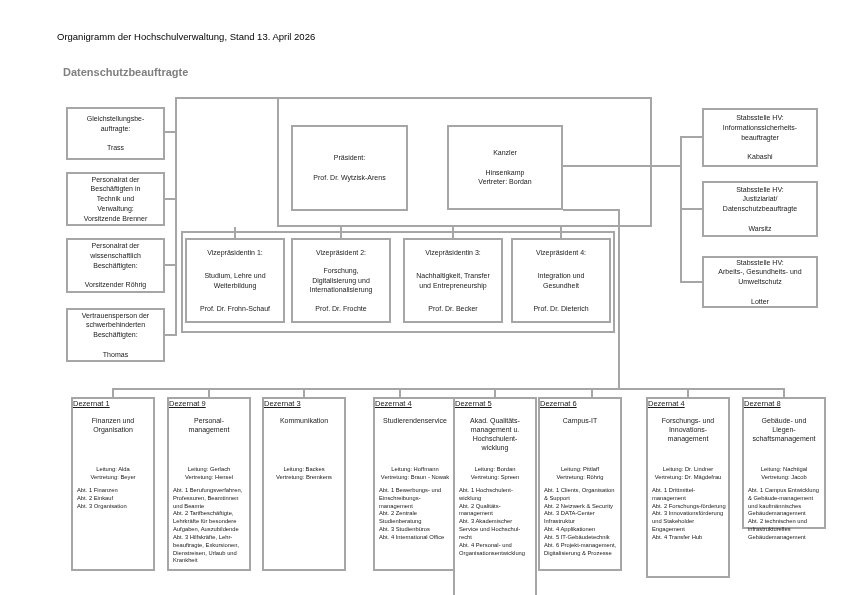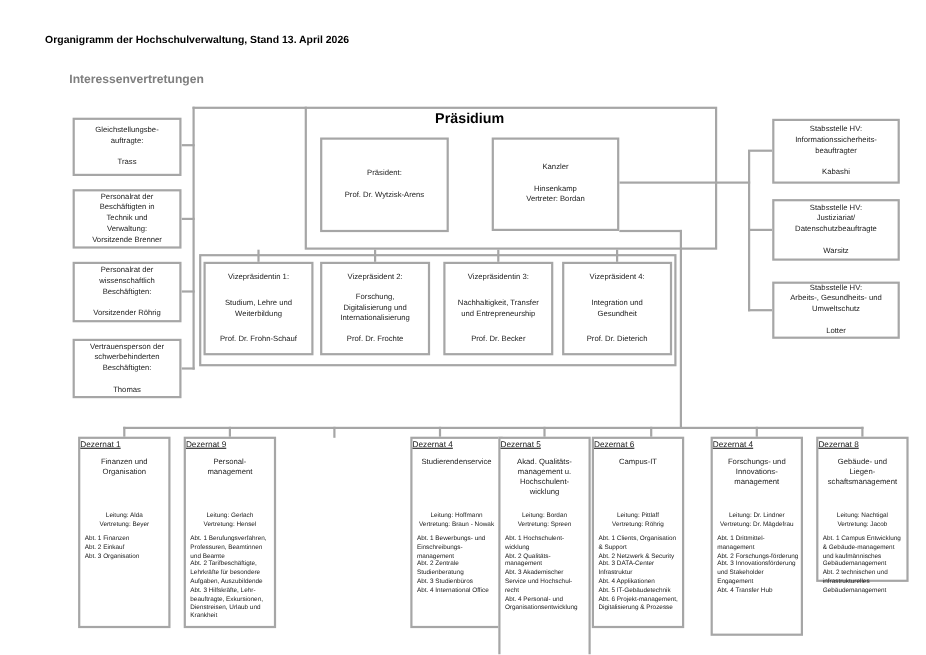--- a/index.html
+++ b/index.html
@@ -1,20 +1,20 @@
 <!DOCTYPE html>
 <html><head>
 <meta charset="utf-8">
 <style>
   html,body { margin:0; padding:0; background:#ffffff; }
   .canvas {
     position:relative; width:842px; height:595px; background:#ffffff;
     font-family:"Liberation Sans", sans-serif; color:#1a1a1a; overflow:hidden;
   }
-  .doc-title { position:absolute; left:41px; top:31px; font-size:9.5px; font-weight:bold; color:#000; }
+  .doc-title { position:absolute; left:57px; top:31px; font-size:9.5px; font-weight:normal; color:#000; }
   .section-title { position:absolute; left:63px; top:66px; font-size:11px; font-weight:bold; color:#7f7f7f; }
 
   .ln { position:absolute; background:#a6a6a6; }
 
   .box {
     position:absolute; box-sizing:border-box; background:#ffffff;
     border:2px solid #a6a6a6;
   }
   .cbox { display:flex; align-items:center; justify-content:center; }
   .btxt { width:100%; text-align:center; white-space:pre-line; font-size:7px; line-height:1.4; }
@@ -37,21 +37,21 @@
   .dez-name { margin-top:8px; text-align:center; font-size:7px; line-height:1.3; white-space:pre-line; }
   .dez-lead { position:absolute; top:66px; left:0; right:0; text-align:center; font-size:5.8px; line-height:1.4; }
   .dez-abt { position:absolute; top:88px; left:4px; right:2px; text-align:left; font-size:5.8px; line-height:1.35; white-space:pre-line; }
 </style>
 </head>
 <body>
 
 <div class="canvas">
 
   <div class="doc-title">Organigramm der Hochschulverwaltung, Stand 13. April 2026</div>
-  <div class="section-title">Interessenvertretungen</div>
+  <div class="section-title">Datenschutzbeauftragte</div>
 
   <div class="ln" style="left:175px;top:97px;width:2px;height:239px"></div>
   <div class="ln" style="left:175px;top:97px;width:104px;height:2px"></div>
   <div class="ln" style="left:165px;top:131px;width:12px;height:2px"></div>
   <div class="ln" style="left:165px;top:198px;width:12px;height:2px"></div>
   <div class="ln" style="left:165px;top:264px;width:12px;height:2px"></div>
   <div class="ln" style="left:165px;top:334px;width:12px;height:2px"></div>
 
   <div class="ln" style="left:234px;top:227px;width:2px;height:12px"></div>
   <div class="ln" style="left:340px;top:227px;width:2px;height:12px"></div>
@@ -99,21 +99,20 @@
   </div>
   <div class="box cbox interest" style="top:308px;height:54px">
     <div class="btxt">Vertrauensperson der
 schwerbehinderten
 Beschäftigten:
 
 Thomas</div>
   </div>
 
   <div class="box frame praes-frame"></div>
-  <div class="praes-title">Präsidium</div>
   <div class="box cbox praesident-box">
     <div class="btxt">Präsident:
 
 Prof. Dr. Wytzisk-Arens</div>
   </div>
   <div class="box cbox kanzler-box">
     <div class="btxt">Kanzler
 
 Hinsenkamp
 Vertreter: Bordan</div>
@@ -187,20 +186,29 @@
 management</div>
     <div class="dez-lead">
       <div>Leitung: Gerlach</div>
       <div>Vertretung: Hensel</div>
     </div>
     <div class="dez-abt">Abt. 1 Berufungsverfahren, Professuren, Beamtinnen und Beamte
 Abt. 2 Tarifbeschäftigte, Lehrkräfte für besondere Aufgaben, Auszubildende
 Abt. 3 Hilfskräfte, Lehr-beauftragte, Exkursionen, Dienstreisen, Urlaub und Krankheit</div>
   </div>
 
+  <div class="box dez" style="left:262px">
+    <div class="dez-title">Dezernat 3</div>
+    <div class="dez-name">Kommunikation</div>
+    <div class="dez-lead">
+      <div>Leitung: Backes</div>
+      <div>Vertretung: Bremkens</div>
+    </div>
+    <div class="dez-abt"></div>
+  </div>
 
   <div class="box dez" style="left:373px">
     <div class="dez-title">Dezernat 4</div>
     <div class="dez-name">Studierendenservice</div>
     <div class="dez-lead">
       <div>Leitung: Hoffmann</div>
       <div>Vertretung: Braun - Nowak</div>
     </div>
     <div class="dez-abt">Abt. 1 Bewerbungs- und Einschreibungs-management
 Abt. 2 Zentrale Studienberatung

